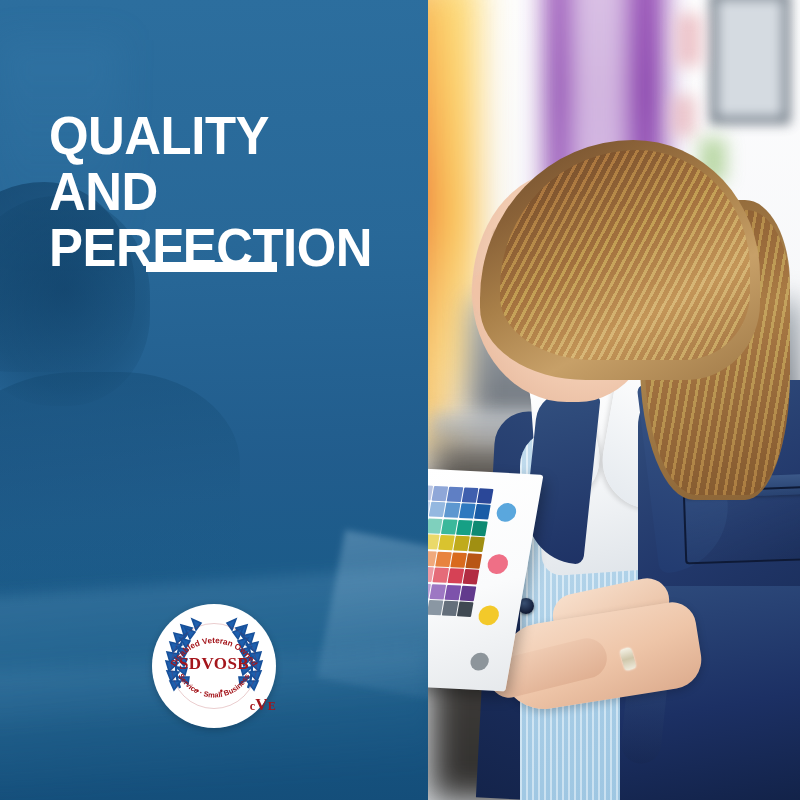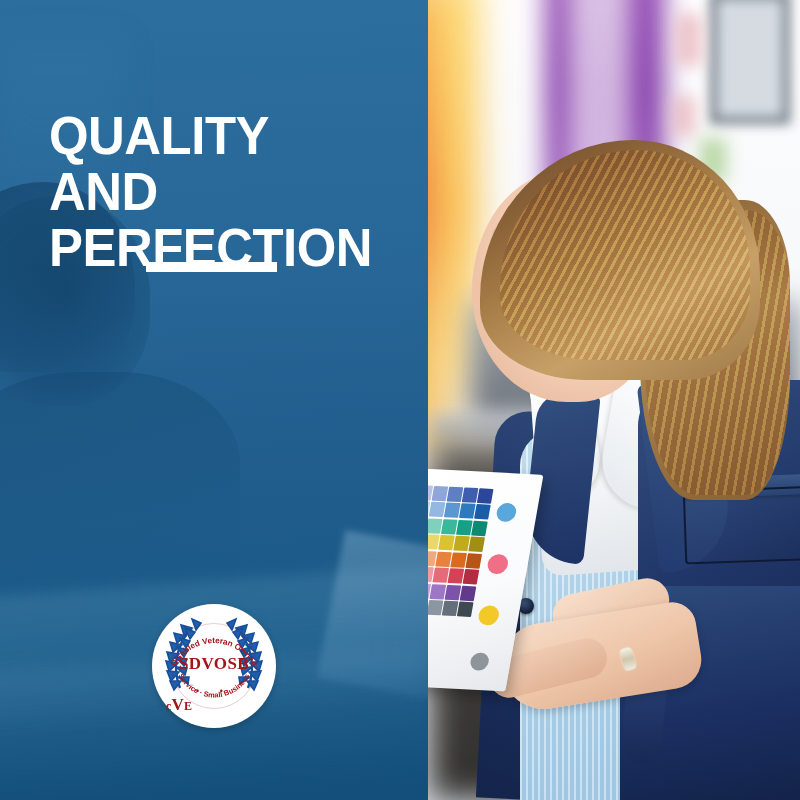--- a/index.html
+++ b/index.html
@@ -556,21 +556,21 @@
     text-align:center;
     color:#a4151b;
     font-family:"Liberation Serif", serif;
     font-weight:bold;
     font-size:17px;
     letter-spacing:.4px;
   }
   .seal-cve {
     position:absolute;
     left:14px; right:0; bottom:13px;
-    text-align:left;
+    text-align:right;
     color:#a4151b;
     font-family:"Liberation Serif", serif;
     font-weight:bold;
     font-size:12px;
     letter-spacing:.2px;
   }
   .seal-cve .big { font-size:17px; }
   .seal-dots {
     position:absolute;
     left:0; right:0; bottom:32px;

